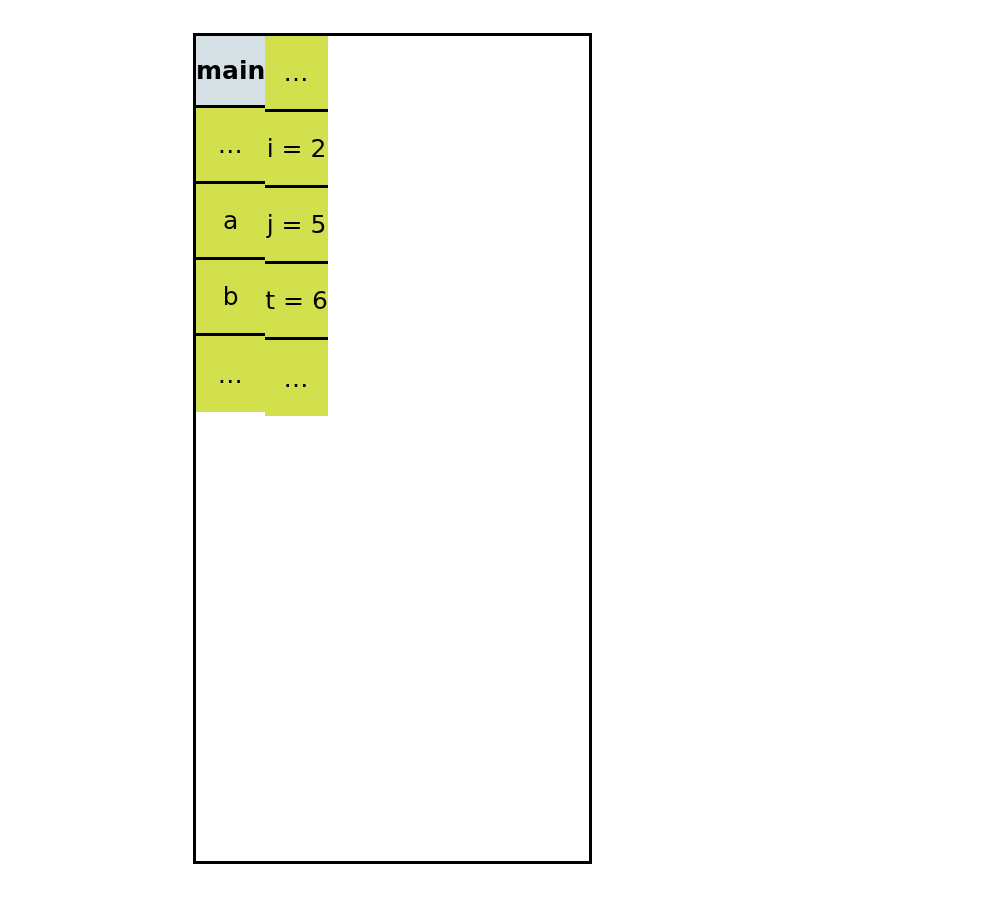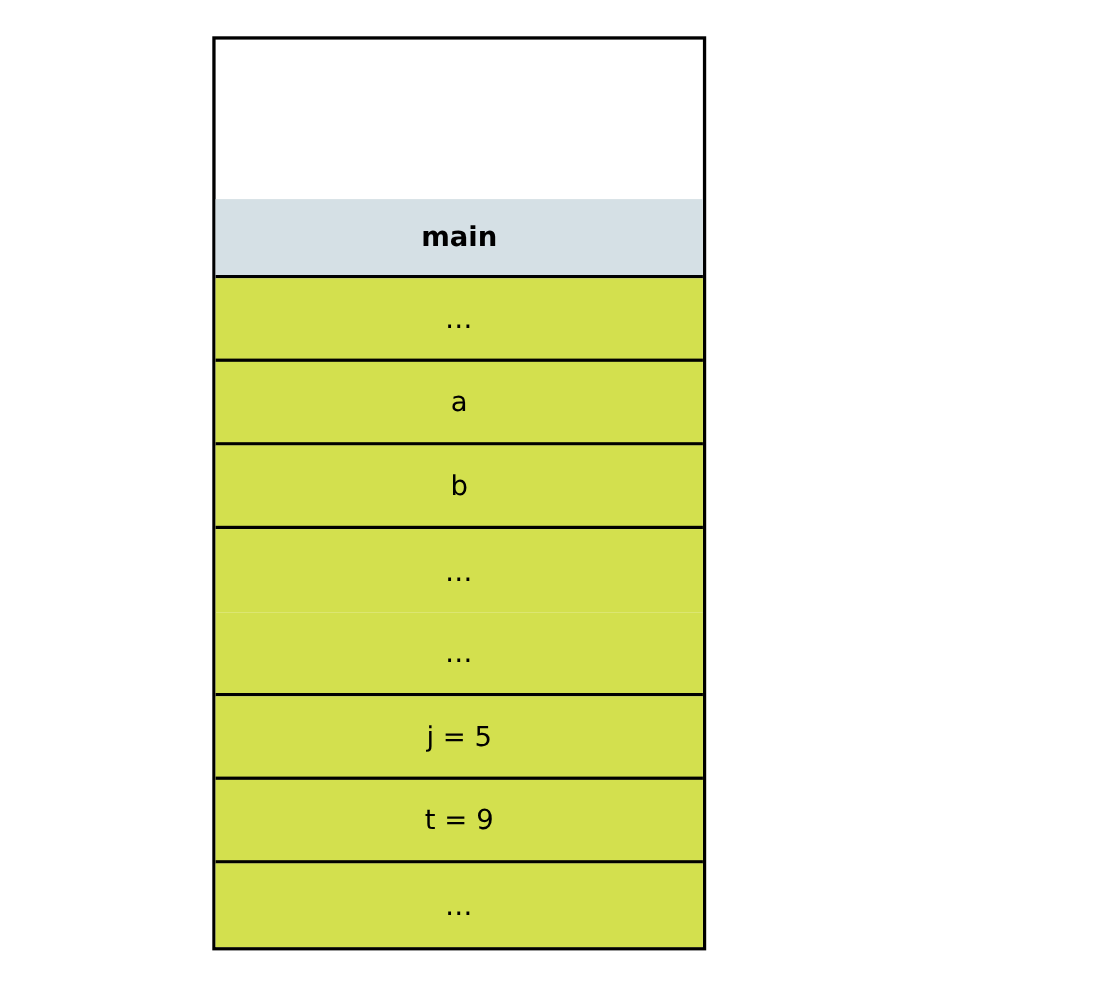--- a/index.html
+++ b/index.html
@@ -12,28 +12,27 @@
     height: 899px;
     font-family: "DejaVu Sans", "Liberation Sans", sans-serif;
     position: relative;
     overflow: hidden;
   }
 
   #stack-diagram {
     position: absolute;
     left: 193px;
     top: 33px;
-    width: 449px;
+    width: 399px;
     height: 831px;
     box-sizing: border-box;
     border: 3px solid #000000;
     background: #ffffff;
     display: flex;
-    flex-direction: column;
-    justify-content: flex-end;
+    flex-direction: row;
   }
 
   .frame-block {
     display: flex;
     flex-direction: column;
   }
 
   .cell {
     box-sizing: border-box;
     display: flex;
@@ -95,23 +94,26 @@
     <div class="cell slot ellipsis">
       <span class="cell-text">…</span>
     </div>
   </div>
 
   <div class="frame-block">
     <div class="cell slot ellipsis">
       <span class="cell-text">…</span>
     </div>
     <div class="cell slot">
+      <span class="cell-text">i = 2</span>
+    </div>
+    <div class="cell slot">
       <span class="cell-text">j = 5</span>
     </div>
     <div class="cell slot">
-      <span class="cell-text">t = 9</span>
+      <span class="cell-text">t = 6</span>
     </div>
     <div class="cell slot ellipsis">
       <span class="cell-text">…</span>
     </div>
   </div>
 
 </div>
 
 </body></html>

